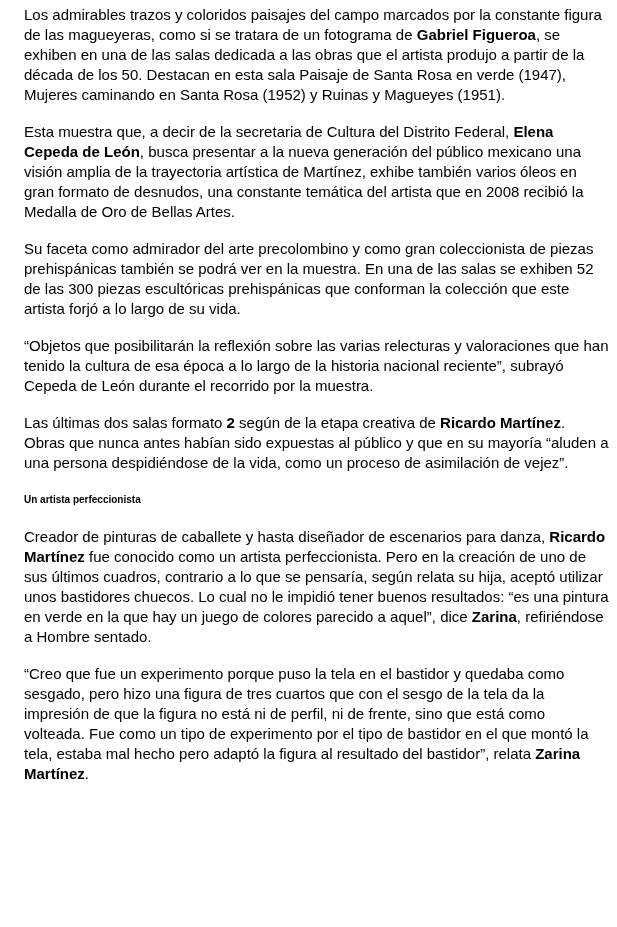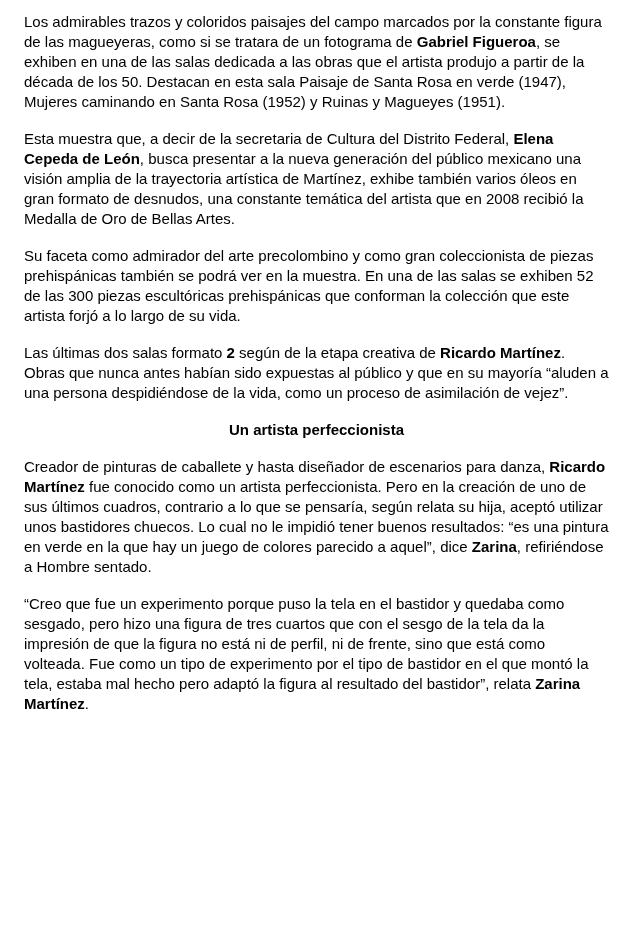--- a/index.html
+++ b/index.html
@@ -5,49 +5,49 @@
   * { box-sizing: border-box; }
   html, body { margin: 0; padding: 0; }
   body {
     width: 617px;
     min-height: 927px;
     background: #ffffff;
     font-family: "Liberation Sans", sans-serif;
     color: #000000;
   }
   .article {
-    padding: 12px 8px 0 24px;
+    padding: 5px 8px 0 24px;
   }
   .para {
     margin: 0 0 17px 0;
     font-size: 15px;
     line-height: 20px;
     max-width: 585px;
     letter-spacing: 0;
   }
   h2.para {
-    font-size: 15px;
+    font-size: 10px;
     line-height: 20px;
     font-weight: bold;
-    text-align: center;
   }
   .b { font-weight: bold; }
 </style>
 </head>
 <body>
 
 <article class="article">
 
   <p class="para"><span>Los admirables trazos y coloridos paisajes del campo marcados por la constante figura de las magueyeras, como si se tratara de un fotograma de </span><span class="b">Gabriel Figueroa</span><span>, se exhiben en una de las salas dedicada a las obras que el artista produjo a partir de la década de los 50. Destacan en esta sala Paisaje de Santa Rosa en verde (1947), Mujeres caminando en Santa Rosa (1952) y Ruinas y Magueyes (1951).</span></p>
 
 
   <p class="para"><span>Esta muestra que, a decir de la secretaria de Cultura del Distrito Federal, </span><span class="b">Elena Cepeda de León</span><span>, busca presentar a la nueva generación del público mexicano una visión amplia de la trayectoria artística de Martínez, exhibe también varios óleos en gran formato de desnudos, una constante temática del artista que en 2008 recibió la Medalla de Oro de Bellas Artes.</span></p>
 
   <p class="para"><span>Su faceta como admirador del arte precolombino y como gran coleccionista de piezas prehispánicas también se podrá ver en la muestra. En una de las salas se exhiben 52 de las 300 piezas escultóricas prehispánicas que conforman la colección que este artista forjó a lo largo de su vida.</span></p>
 
+  <p class="para"><span>“Objetos que posibilitarán la reflexión sobre las varias relecturas y valoraciones que han tenido la cultura de esa época a lo largo de la historia nacional reciente”, subrayó Cepeda de León durante el recorrido por la muestra.</span></p>
 
   <p class="para"><span>Las últimas dos salas formato </span><span class="b">2</span><span> según de la etapa creativa de </span><span class="b">Ricardo Martínez</span><span>. Obras que nunca antes habían sido expuestas al público y que en su mayoría “aluden a una persona despidiéndose de la vida, como un proceso de asimilación de vejez”.</span></p>
 
   <h2 class="para"><span class="b">Un artista perfeccionista</span></h2>
 
   <p class="para"><span>Creador de pinturas de caballete y hasta diseñador de escenarios para danza, </span><span class="b">Ricardo Martínez</span><span> fue conocido como un artista perfeccionista. Pero en la creación de uno de sus últimos cuadros, contrario a lo que se pensaría, según relata su hija, aceptó utilizar unos bastidores chuecos. Lo cual no le impidió tener buenos resultados: “es una pintura en verde en la que hay un juego de colores parecido a aquel”, dice </span><span class="b">Zarina</span><span>, refiriéndose a Hombre sentado.</span></p>
 
   <p class="para"><span>“Creo que fue un experimento porque puso la tela en el bastidor y quedaba como sesgado, pero hizo una figura de tres cuartos que con el sesgo de la tela da la impresión de que la figura no está ni de perfil, ni de frente, sino que está como volteada. Fue como un tipo de experimento por el tipo de bastidor en el que montó la tela, estaba mal hecho pero adaptó la figura al resultado del bastidor”, relata </span><span class="b">Zarina Martínez</span><span>.</span></p>
 
 </article>

